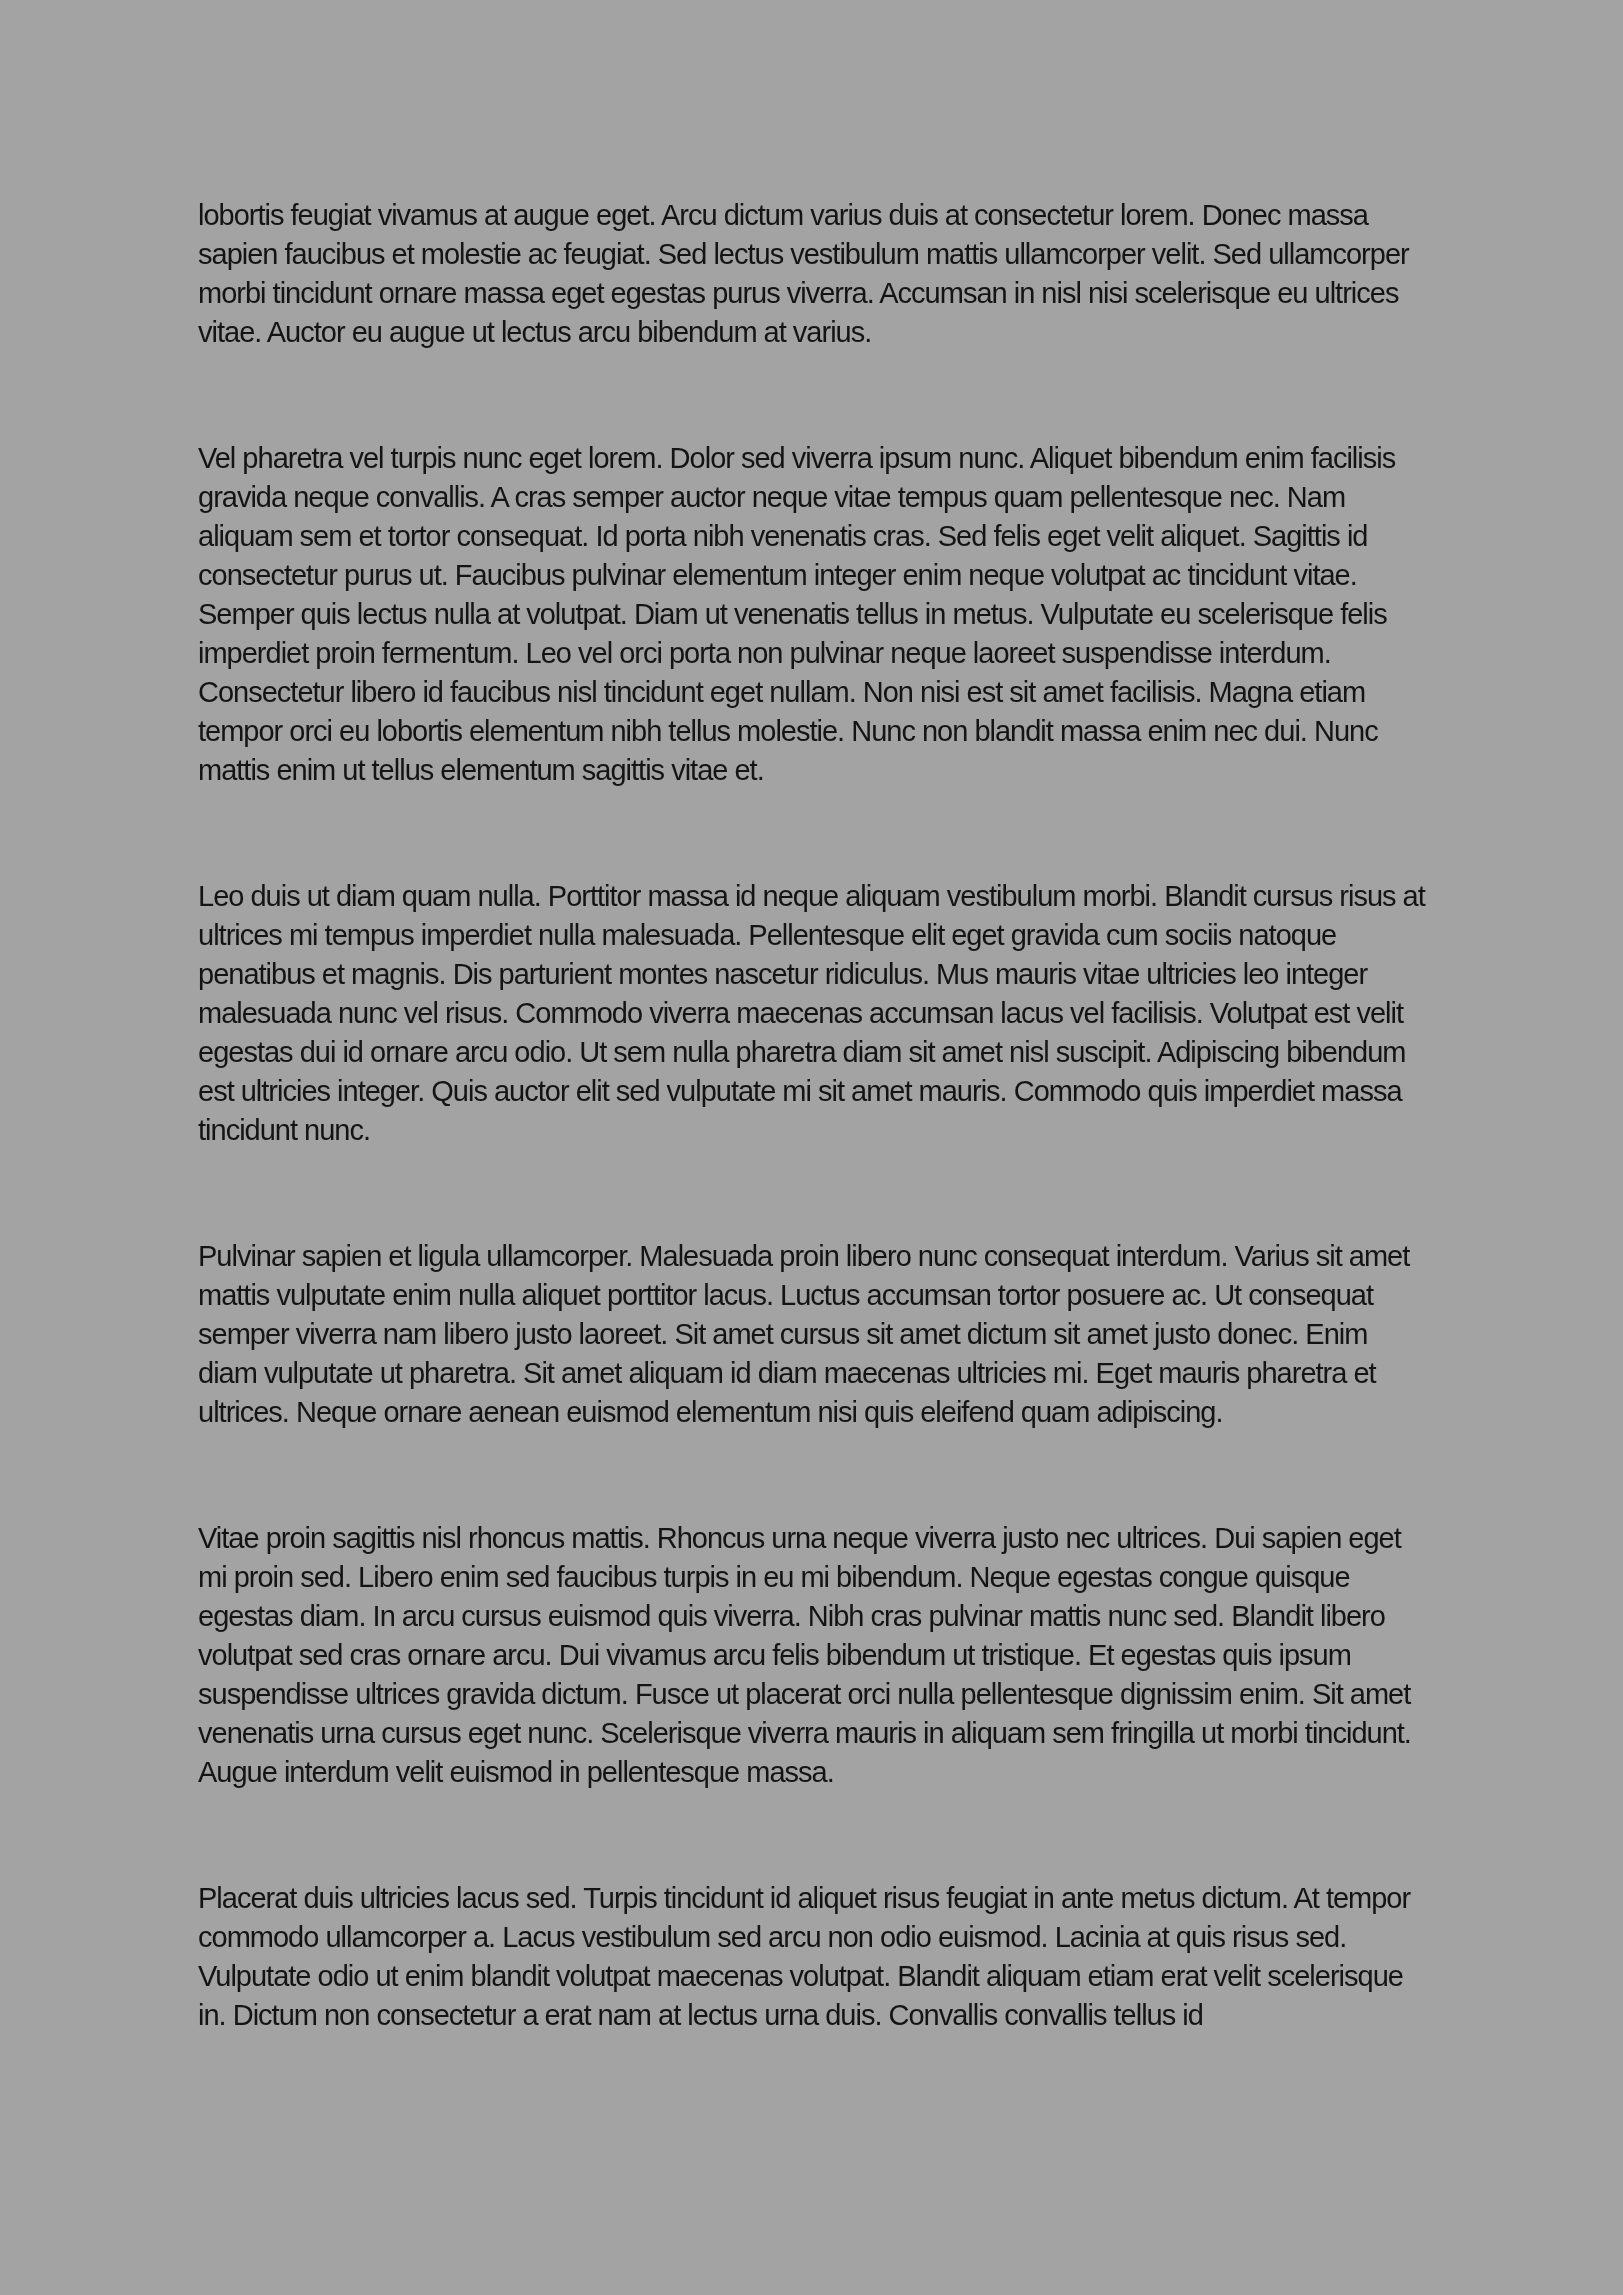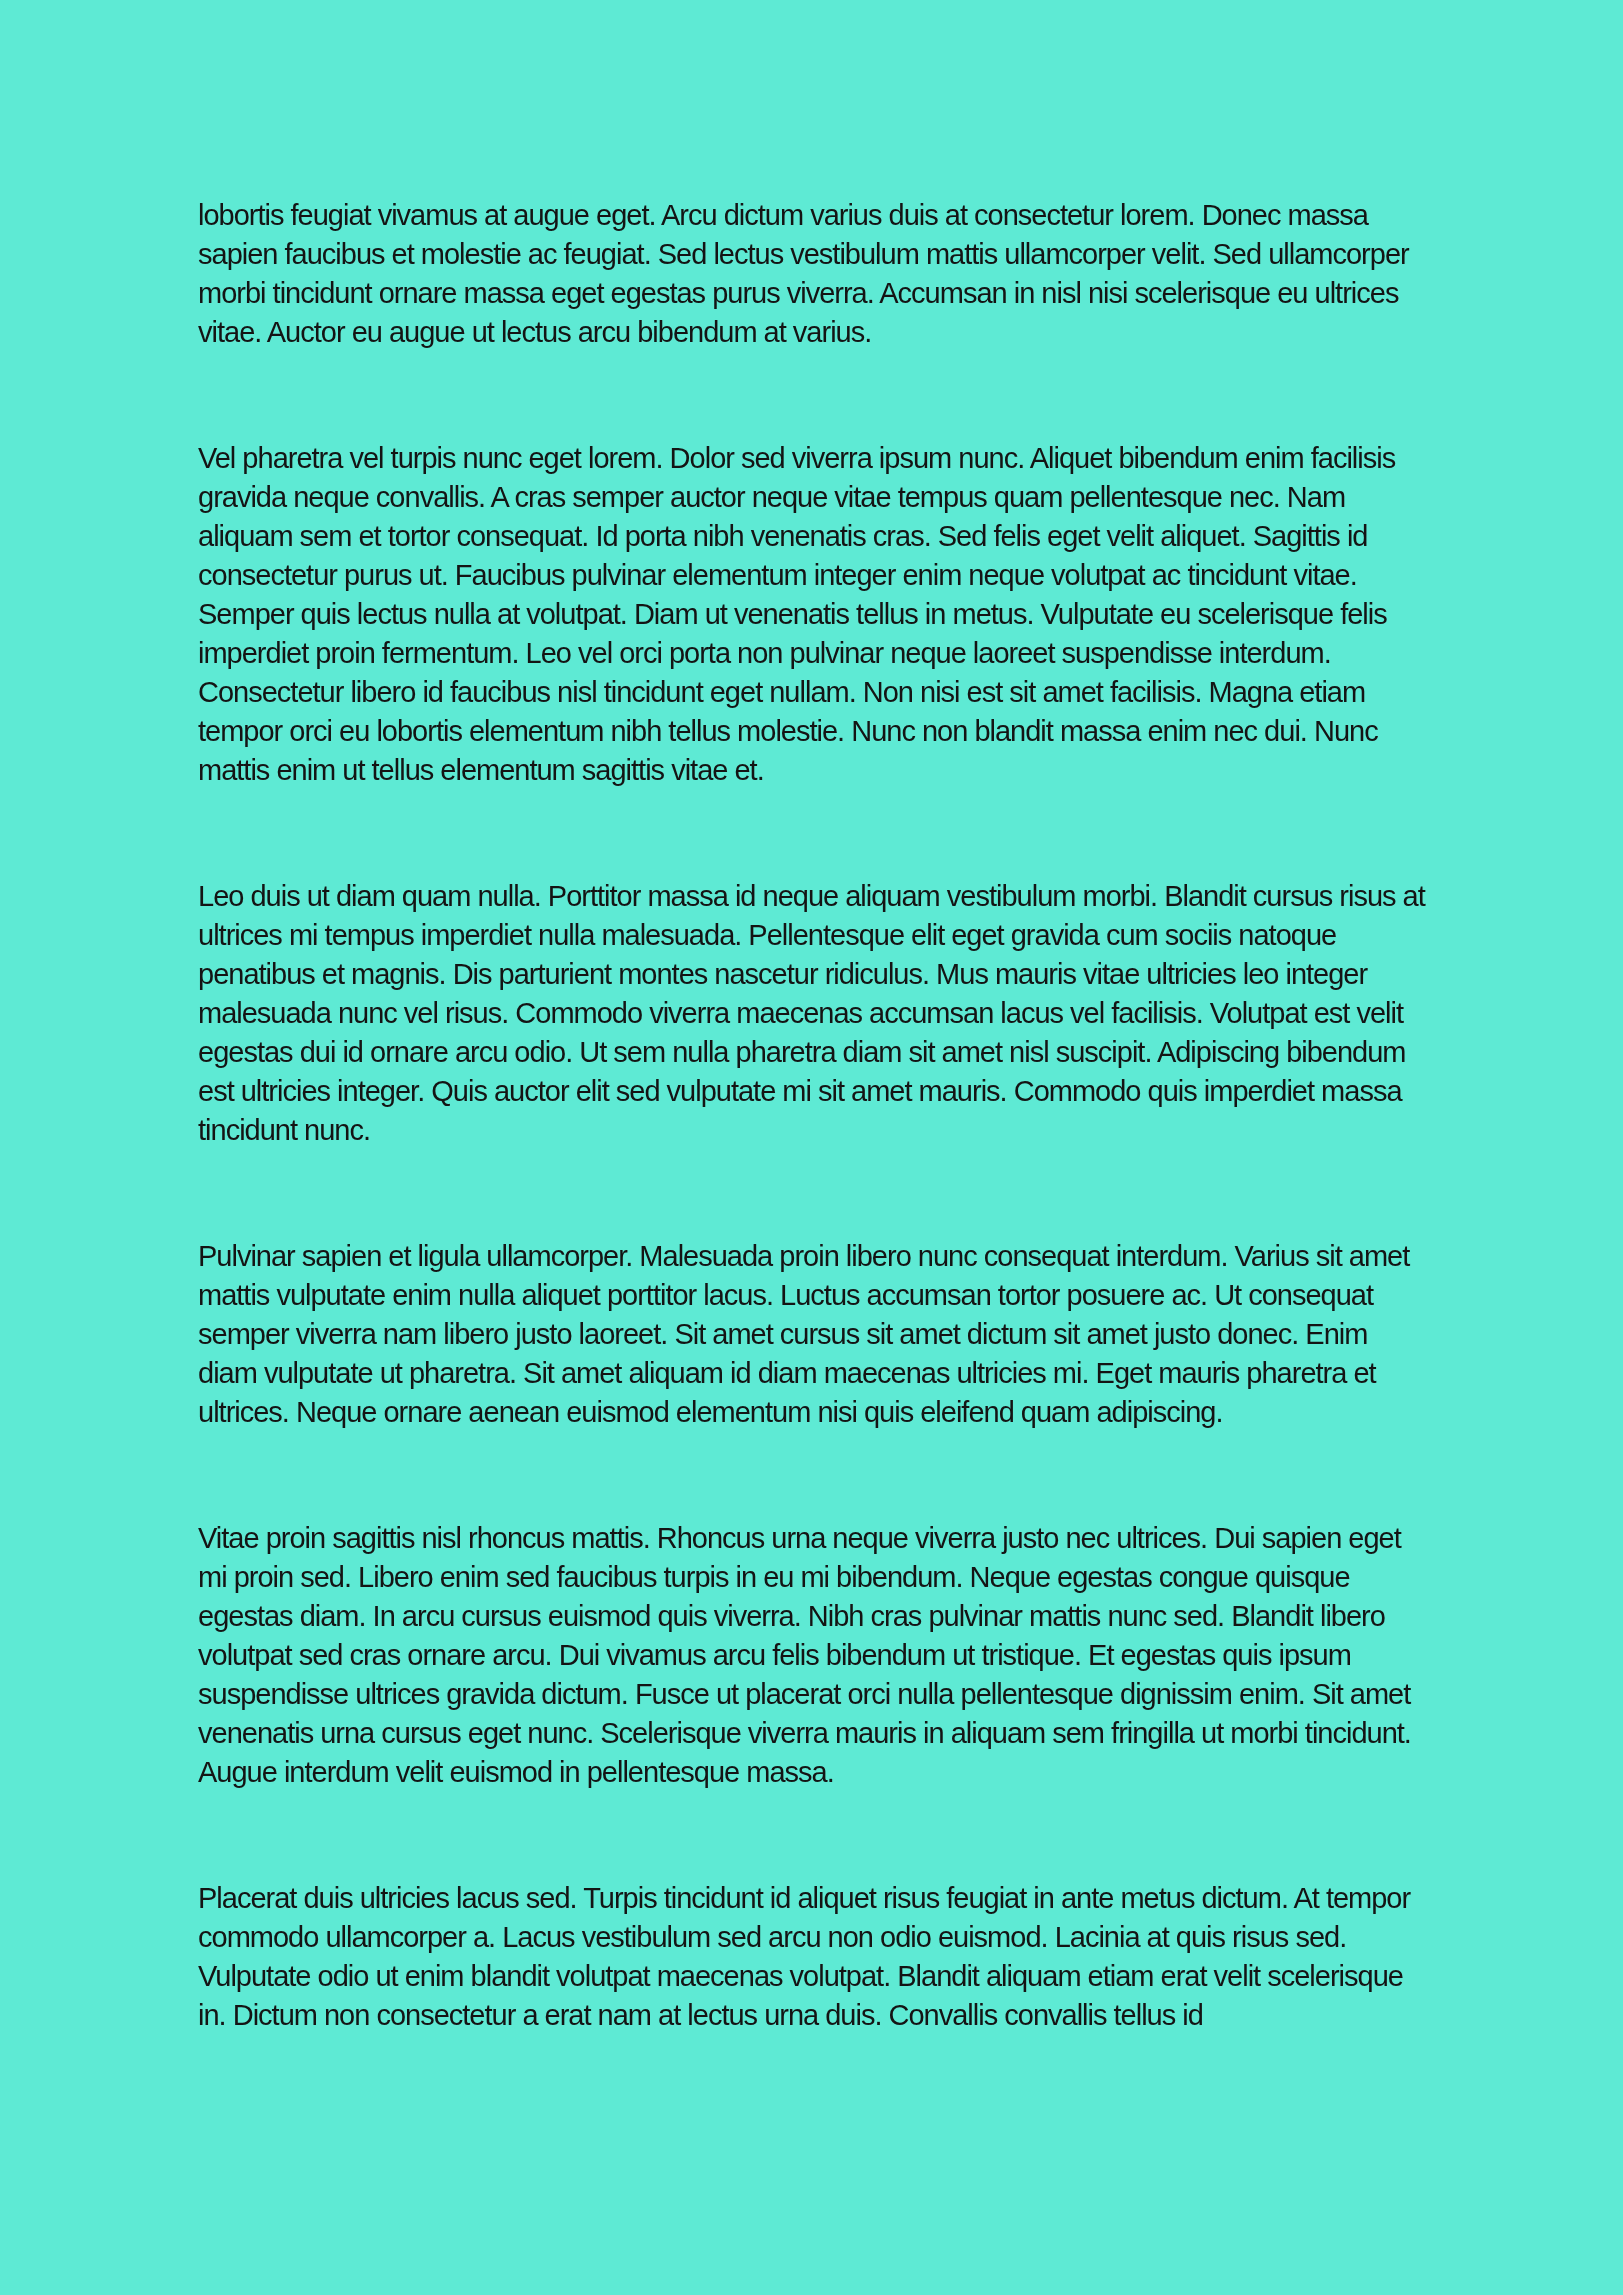--- a/index.html
+++ b/index.html
@@ -4,21 +4,21 @@
 <style>
   html, body {
     margin: 0;
     padding: 0;
     background: #ffffff;
   }
   .page {
     position: relative;
     width: 1623px;
     height: 2295px;
-    background: #5eead4;
+    background: #a3a3a3;
     box-sizing: border-box;
     padding: 196px 196px 0 198px;
     overflow: hidden;
   }
   .para {
     margin: 0 0 87px 0;
     font-family: "Liberation Sans", "DejaVu Sans", sans-serif;
     font-size: 29px;
     line-height: 39px;
     letter-spacing: -1px;

